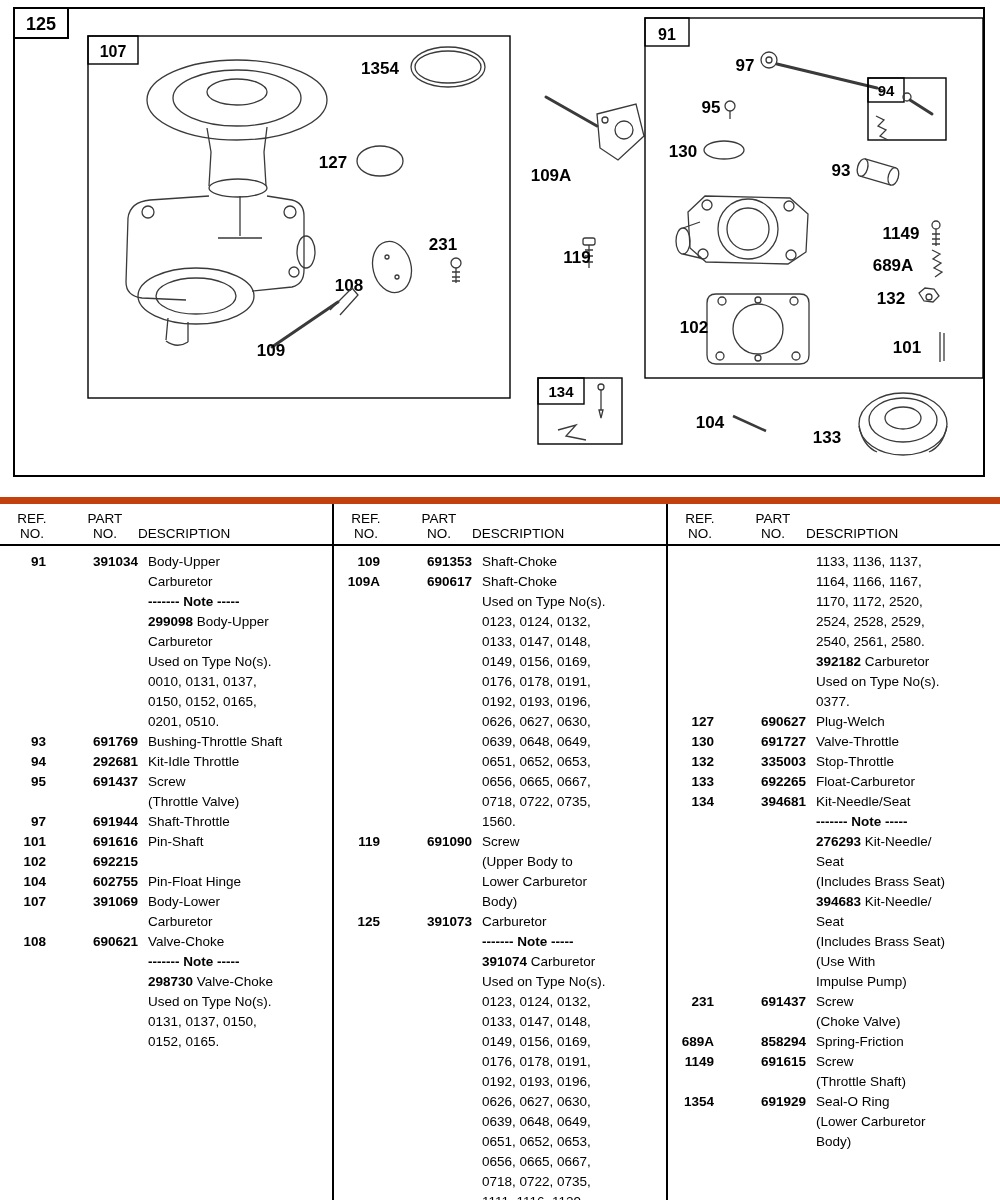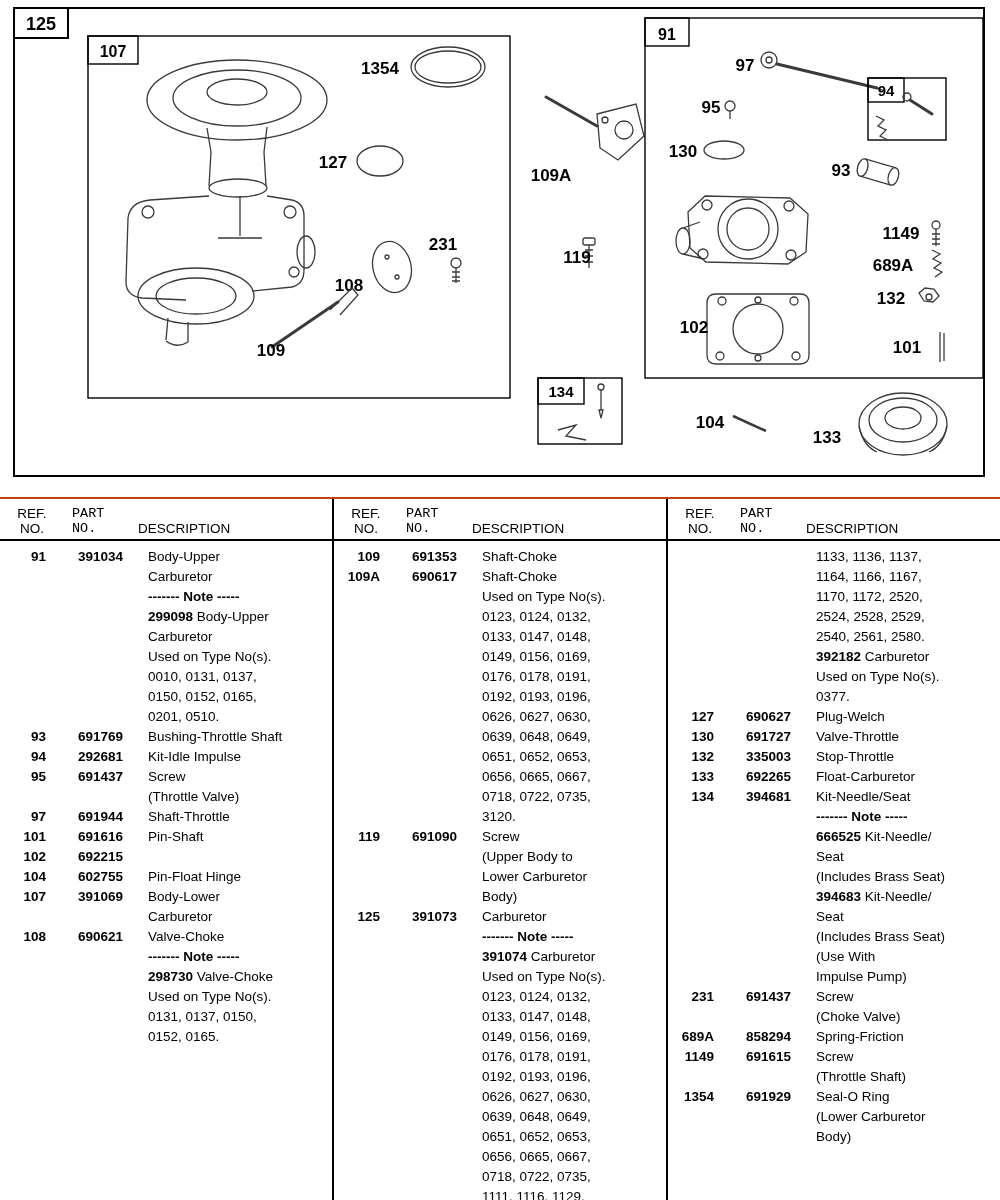--- a/index.html
+++ b/index.html
@@ -11,33 +11,33 @@
   .callout{font-size:17px;font-weight:bold;}
   .boxlbl-lg{font-size:18px;font-weight:bold;}
   .boxlbl{font-size:16px;font-weight:bold;}
   .boxlbl-sm{font-size:15px;font-weight:bold;}
   .frame{stroke:#000;fill:none;stroke-width:2;}
   .frame-thin{stroke:#000;fill:none;stroke-width:1.4;}
   .ln{stroke:#3a3a3a;fill:none;stroke-width:1.3;}
   .ln-th{stroke:#3a3a3a;fill:none;stroke-width:3;stroke-linecap:round;}
   
   .table-section{position:absolute;top:497px;left:0;width:1000px;height:703px;
-    border-top:2px solid #c2410c;box-sizing:border-box;display:flex;overflow:hidden;}
+    border-top:7px solid #c2410c;box-sizing:border-box;display:flex;overflow:hidden;}
   .col-group{flex:1 1 0;box-sizing:border-box;overflow:hidden;}
   .col-group + .col-group{border-left:2px solid #000;}
   .col-header{display:flex;align-items:flex-end;height:42px;box-sizing:border-box;
     padding:4px 0 3px 0;border-bottom:2px solid #000;font-size:13.5px;line-height:15px;
     white-space:pre-line;}
   .h-ref{flex:0 0 64px;text-align:center;}
-  .h-part{flex:0 0 66px;margin-left:8px;font-family:Liberation Mono, monospace;}
+  .h-part{flex:0 0 66px;text-align:center;margin-left:8px;}
   .h-desc{flex:1;}
   .col-rows{padding-top:6px;font-size:13.5px;line-height:20px;}
   .prow{display:flex;align-items:flex-start;}
   .cell-ref{flex:0 0 46px;text-align:right;font-weight:bold;}
-  .cell-part{flex:0 0 60px;margin-left:32px;font-weight:bold;}
+  .cell-part{flex:0 0 60px;margin-left:32px;font-weight:bold;text-align:right;}
   .cell-desc{flex:1;margin-left:10px;padding-right:16px;}
   .desc-line{white-space:nowrap;}
 </style>
 </head>
 <body>
 
 <div class="page">
 
   <div class="diagram">
     <svg width="1000" height="497" viewBox="0 0 1000 497">
@@ -268,21 +268,21 @@
             <div class="cell-ref">93</div>
             <div class="cell-part">691769</div>
             <div class="cell-desc">
               <div class="desc-line">Bushing-Throttle Shaft</div>
             </div>
           </div>
           <div class="prow">
             <div class="cell-ref">94</div>
             <div class="cell-part">292681</div>
             <div class="cell-desc">
-              <div class="desc-line">Kit-Idle Impulse</div>
+              <div class="desc-line">Kit-Idle Throttle</div>
             </div>
           </div>
           <div class="prow">
             <div class="cell-ref">95</div>
             <div class="cell-part">691437</div>
             <div class="cell-desc">
               <div class="desc-line">Screw</div>
               <div class="desc-line">(Throttle Valve)</div>
             </div>
           </div>
@@ -359,21 +359,21 @@
               <div class="desc-line">0123, 0124, 0132,</div>
               <div class="desc-line">0133, 0147, 0148,</div>
               <div class="desc-line">0149, 0156, 0169,</div>
               <div class="desc-line">0176, 0178, 0191,</div>
               <div class="desc-line">0192, 0193, 0196,</div>
               <div class="desc-line">0626, 0627, 0630,</div>
               <div class="desc-line">0639, 0648, 0649,</div>
               <div class="desc-line">0651, 0652, 0653,</div>
               <div class="desc-line">0656, 0665, 0667,</div>
               <div class="desc-line">0718, 0722, 0735,</div>
-              <div class="desc-line">3120.</div>
+              <div class="desc-line">1560.</div>
             </div>
           </div>
           <div class="prow">
             <div class="cell-ref">119</div>
             <div class="cell-part">691090</div>
             <div class="cell-desc">
               <div class="desc-line">Screw</div>
               <div class="desc-line">(Upper Body to</div>
               <div class="desc-line">Lower Carburetor</div>
               <div class="desc-line">Body)</div>
@@ -453,21 +453,21 @@
             <div class="cell-desc">
               <div class="desc-line">Float-Carburetor</div>
             </div>
           </div>
           <div class="prow">
             <div class="cell-ref">134</div>
             <div class="cell-part">394681</div>
             <div class="cell-desc">
               <div class="desc-line">Kit-Needle/Seat</div>
               <div class="desc-line"><b>------- Note -----</b></div>
-              <div class="desc-line"><b>666525</b> Kit-Needle/</div>
+              <div class="desc-line"><b>276293</b> Kit-Needle/</div>
               <div class="desc-line">Seat</div>
               <div class="desc-line">(Includes Brass Seat)</div>
               <div class="desc-line"><b>394683</b> Kit-Needle/</div>
               <div class="desc-line">Seat</div>
               <div class="desc-line">(Includes Brass Seat)</div>
               <div class="desc-line">(Use With</div>
               <div class="desc-line">Impulse Pump)</div>
             </div>
           </div>
           <div class="prow">

